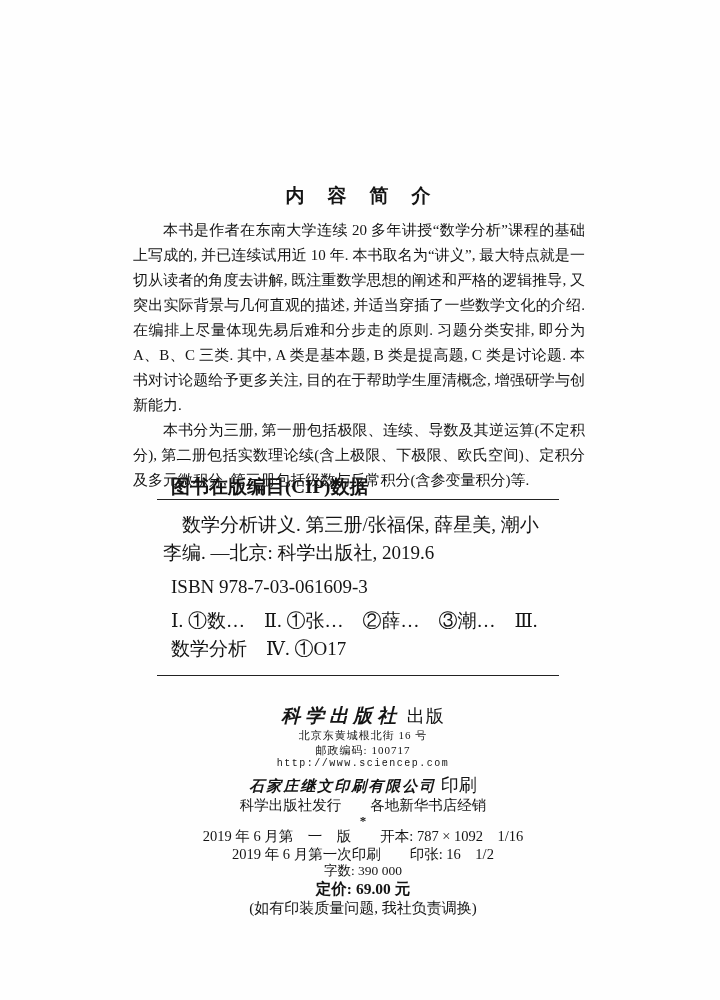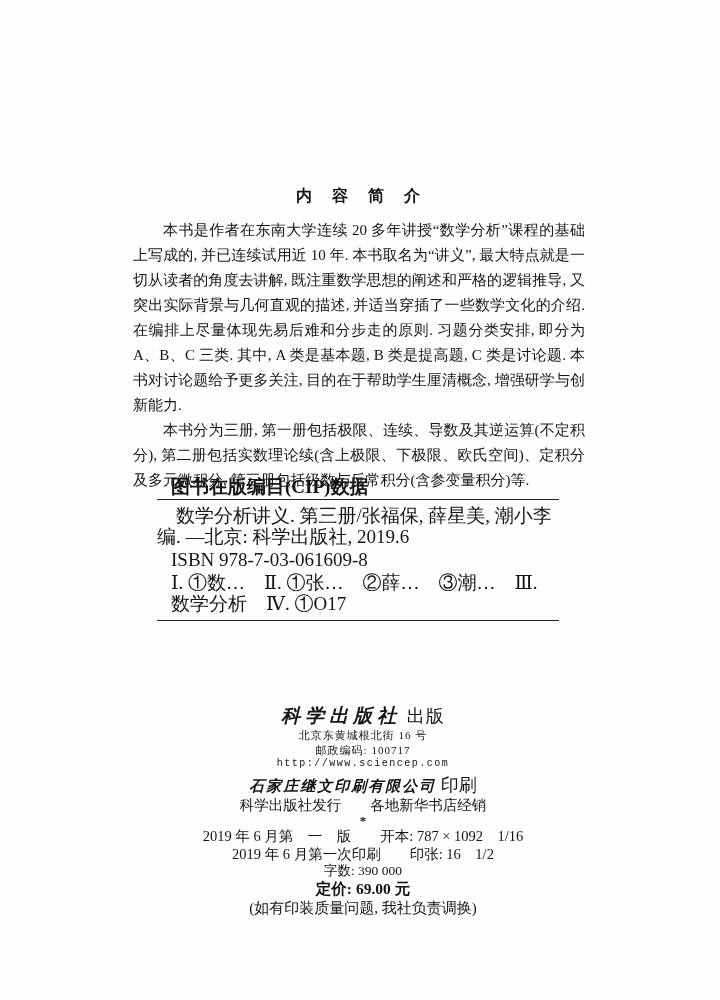--- a/index.html
+++ b/index.html
@@ -16,21 +16,21 @@
   
   .intro {
     position: absolute;
     left: 133px;
     top: 184px;
     width: 452px;
   }
   .intro-title {
     margin: 0 0 10px 0;
     text-align: center;
-    font-size: 16px;
+    font-size: 19px;
     font-weight: bold;
     line-height: 24px;
     letter-spacing: 2px;
   }
   .intro p {
     margin: 0;
     font-size: 15px;
     line-height: 25px;
     text-align: justify;
     text-indent: 2em;
@@ -48,22 +48,22 @@
     line-height: 20px;
     margin: 0 0 2px 14px;
   }
   .cip hr {
     border: none;
     border-top: 1.6px solid #222;
     margin: 0;
   }
   .cip-body { padding: 5px 0 6px 0; }
   .cip-body p {
-    margin: 0;
-    line-height: 21px;
+    margin: 6px;
+    line-height: 28px;
   }
   .cip-entry { text-indent: 1em; }
   .cip-isbn, .cip-class, .cip-registry { margin-left: 14px !important; }
   .cip-isbn { margin-top: 2px !important; }
   .cip-class { margin-top: 2px !important; }
   .cip-registry { margin-top: 2px !important; }
   
   .credits {
     position: absolute;
     left: 0;
@@ -116,21 +116,21 @@
     <h1 class="intro-title">内　容　简　介</h1>
     <p>本书是作者在东南大学连续 20 多年讲授“数学分析”课程的基础上写成的, 并已连续试用近 10 年. 本书取名为“讲义”, 最大特点就是一切从读者的角度去讲解, 既注重数学思想的阐述和严格的逻辑推导, 又突出实际背景与几何直观的描述, 并适当穿插了一些数学文化的介绍. 在编排上尽量体现先易后难和分步走的原则. 习题分类安排, 即分为 A、B、C 三类. 其中, A 类是基本题, B 类是提高题, C 类是讨论题. 本书对讨论题给予更多关注, 目的在于帮助学生厘清概念, 增强研学与创新能力.</p>
     <p>本书分为三册, 第一册包括极限、连续、导数及其逆运算(不定积分), 第二册包括实数理论续(含上极限、下极限、欧氏空间)、定积分及多元微积分, 第三册包括级数与反常积分(含参变量积分)等.</p>
   </section>
 
   <section class="cip">
     <div class="cip-header">图书在版编目(CIP)数据</div>
     <hr>
     <div class="cip-body">
       <p class="cip-entry">数学分析讲义. 第三册/张福保, 薛星美, 潮小李编. —北京: 科学出版社, 2019.6</p>
-      <p class="cip-isbn">ISBN 978-7-03-061609-8</p>
+      <p class="cip-isbn">ISBN 978-7-03-061609-3</p>
       <p class="cip-class">Ⅰ. ①数…　Ⅱ. ①张…　②薛…　③潮…　Ⅲ. 数学分析　Ⅳ. ①O17</p>
     </div>
     <hr>
   </section>
 
 
   <section class="colophon">
     <div class="pub-main">
       <span class="script-name">科学出版社</span><span class="plain"> 出版</span>
     </div>

